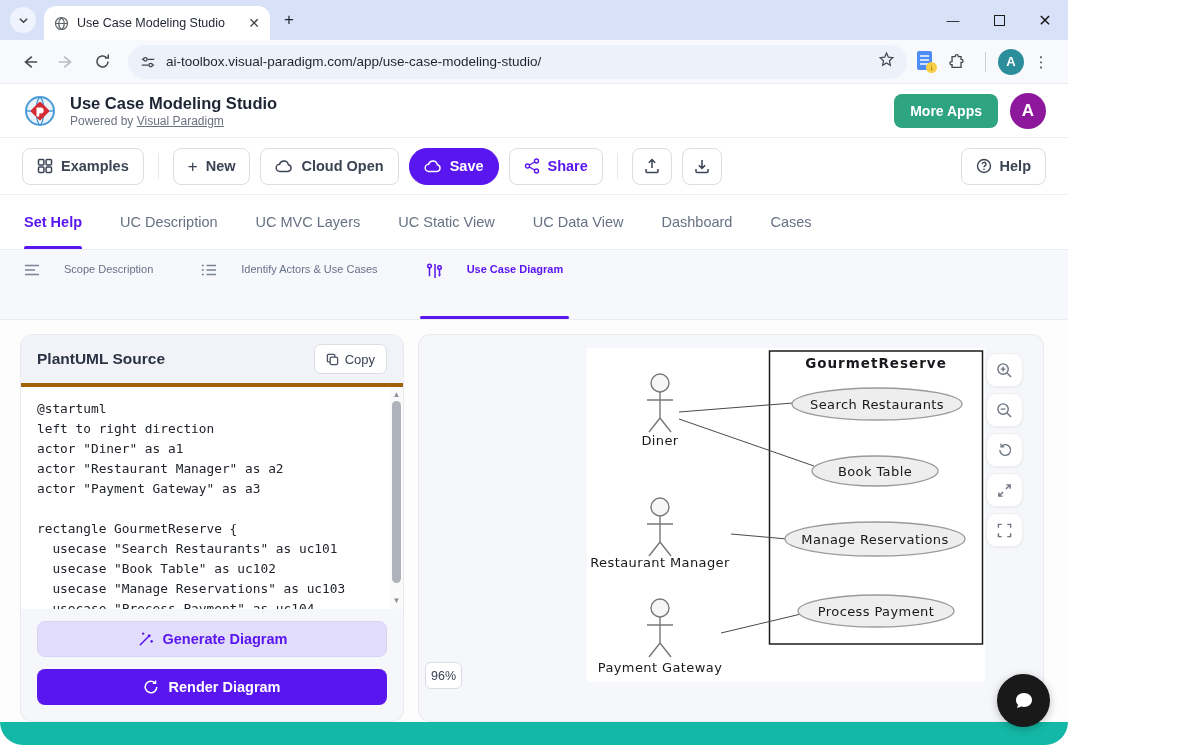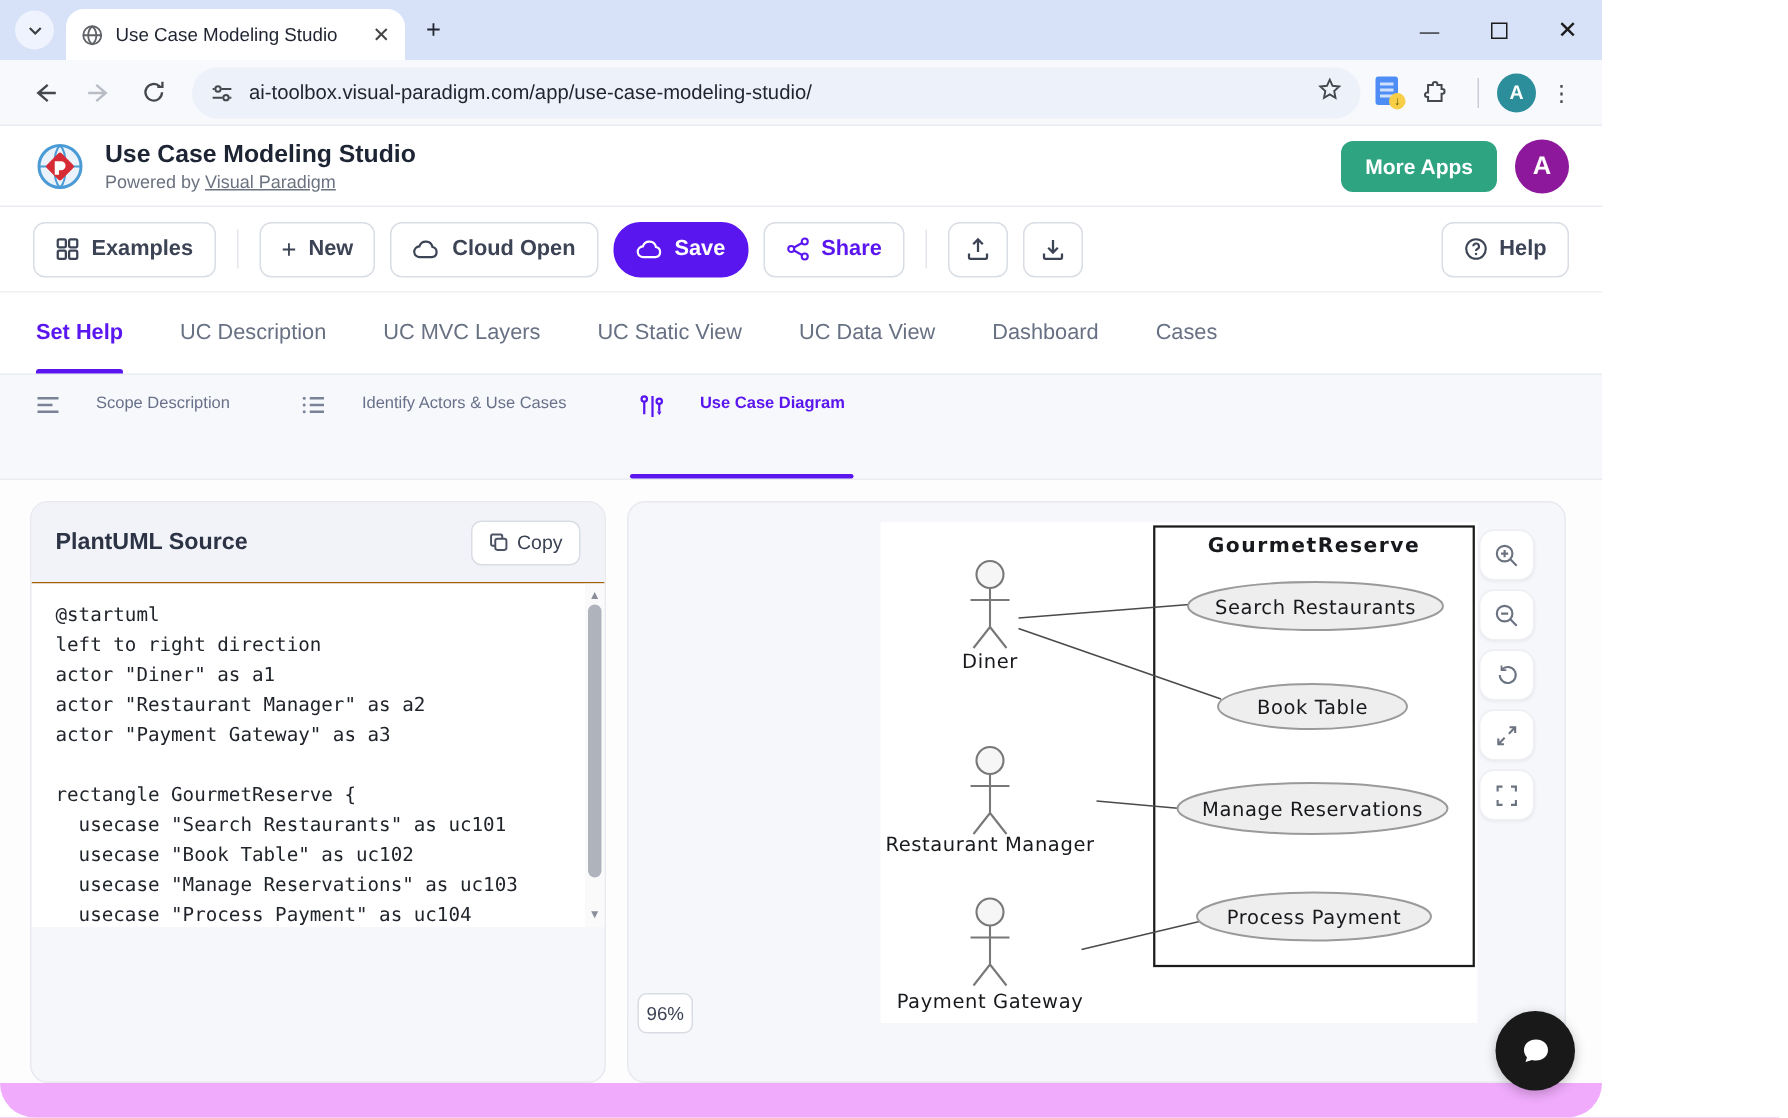--- a/index.html
+++ b/index.html
@@ -1,18 +1,18 @@
 <!DOCTYPE html>
 <html><head>
 <meta charset="utf-8">
 <style>
   * { margin:0; padding:0; box-sizing:border-box; }
   html,body { width:1192px; height:745px; overflow:hidden; }
   body { font-family:"Liberation Sans", sans-serif; background:#fff; position:relative; }
-  .screen { width:1068px; height:745px; position:relative; background:#f0abfc;border-radius:23px; }
+  .screen { width:1068px; height:745px; position:relative; background:#14b8a6;border-radius:23px; }
 
   
   .tabstrip { height:40px; background:#d7e1f7; display:flex; align-items:center; position:relative; }
   .chevron-btn { width:26px; height:26px; border-radius:50%; background:#eef3fd; border:none; margin-left:10px;
     display:flex; align-items:center; justify-content:center; color:#3c4043; font-size:11px; cursor:pointer; }
   .tab { margin-left:8px; margin-top:6px; height:34px; width:226px; background:#fff; border-radius:12px 12px 0 0;
     display:flex; align-items:center; padding:0 10px; gap:8px; position:relative; }
   .tab-title { font-size:12.5px; color:#1f2430; flex:1; white-space:nowrap; overflow:hidden; }
   .tab-close { border:none; background:none; color:#444; font-size:14px; cursor:pointer; line-height:1; }
   .newtab-btn { border:none; background:none; font-size:17px; color:#1f2430; margin-left:14px; cursor:pointer; }
@@ -78,21 +78,21 @@
     cursor:pointer; height:56px; position:relative; font-family:inherit; }
   .stab .sic { display:flex; color:#7a8298; }
   .stab.active { color:#5a16ef; font-weight:600; }
   .stab.active .sic { color:#5a16ef; }
   .stab.active::after { content:""; position:absolute; left:-6px; right:-6px; bottom:0; height:3px; background:#5a16ef; border-radius:2px; }
 
   
   .content { position:relative; height:402px; background:#fdfdfe; padding:14px 24px 0 20px; display:flex; gap:14px; }
   .left-panel { width:384px; background:#f6f7fa; border:1px solid #e8eaf0; border-radius:12px; overflow:hidden;
     display:flex; flex-direction:column; }
-  .lp-header { height:54px; background:#f1f3f8; display:flex; align-items:center; padding:0 16px; border-bottom:1px solid #a16207; }
+  .lp-header { height:54px; background:#f1f3f8; display:flex; align-items:center; padding:0 16px; border-bottom:4px solid #a16207; }
   .lp-title { font-size:15.5px; font-weight:bold; color:#2b3344; }
   .copy-btn { margin-left:auto; display:flex; align-items:center; gap:6px; height:30px; padding:0 11px; background:#fff;
     border:1px solid #d9dde4; border-radius:7px; font-size:13px; color:#3b4354; cursor:pointer; font-family:inherit; }
   .code-wrap { position:relative; height:229px; background:#fff; overflow:hidden; }
   .code-wrap pre { font-family:"DejaVu Sans Mono", monospace; font-size:12.8px; line-height:20px; color:#20242b;
     padding:12px 24px 0 16px; white-space:pre; }
   .scrollbar { position:absolute; top:0; right:0; width:13px; height:100%; background:#fafafa; }
   .sb-arrow { position:absolute; left:0; width:13px; height:12px; color:#8a8f99; font-size:8px; text-align:center; line-height:12px; }
   .sb-up { top:2px; } .sb-down { bottom:2px; }
   .sb-thumb { position:absolute; top:14px; left:2px; width:9px; height:182px; background:#aeb3bc; border-radius:5px; }
@@ -356,20 +356,41 @@
   usecase "Search Restaurants" as uc101
   usecase "Book Table" as uc102
   usecase "Manage Reservations" as uc103
   usecase "Process Payment" as uc104</pre>
         <div class="scrollbar">
           <span class="sb-arrow sb-up">▲</span>
           <span class="sb-thumb"></span>
           <span class="sb-arrow sb-down">▼</span>
         </div>
       </div>
+      <div class="lp-actions">
+        <button class="gen-btn">
+          <span style="display:flex;">
+            <svg width="17" height="17" viewBox="0 0 18 18" fill="none" stroke="currentColor" stroke-width="1.6">
+              <path d="M3 15L13 5"></path>
+                <path d="M12 4l2 2" stroke-width="2.4"></path>
+              <path d="M15.5 9.5v3M14 11h3M6.5 1.5v2.6M5.2 2.8h2.6" stroke-width="1.3"></path>
+            </svg>
+          </span>
+          <span>Generate Diagram</span>
+        </button>
+        <button class="render-btn">
+          <span style="display:flex;">
+            <svg width="16" height="16" viewBox="0 0 18 18" fill="none" stroke="currentColor" stroke-width="1.7">
+              <path d="M15.5 9a6.5 6.5 0 1 1-2-4.7"></path>
+                <path d="M14.2 1.6v3.2H11" stroke-width="1.5"></path>
+            </svg>
+          </span>
+          <span>Render Diagram</span>
+        </button>
+      </div>
     </div>
 
     <div class="right-panel">
       <div class="diagram-canvas">
         <svg width="398" height="334" viewBox="0 0 398 334">
 
           <rect x="182.5" y="3" width="213" height="293" fill="#ffffff" stroke="#1b1b1b" stroke-width="1.5"></rect>
           <text x="289" y="20" text-anchor="middle" font-size="13.5" font-weight="bold" letter-spacing="1">GourmetReserve</text>
 
           <g stroke="#4a4a4a" stroke-width="1">

